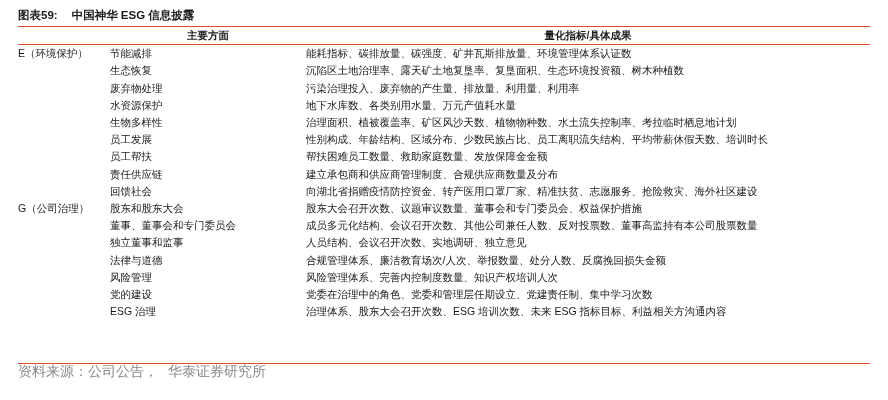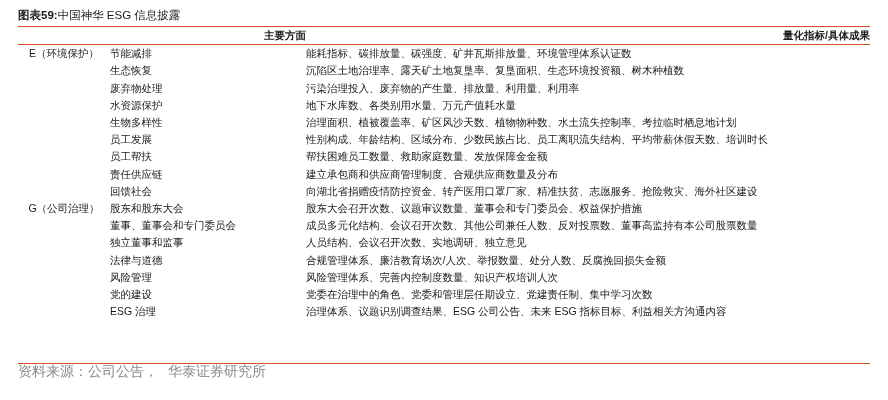--- a/index.html
+++ b/index.html
@@ -28,23 +28,23 @@
     padding-bottom: 3px;
   }
   .title-label {
     font-size: 11.5px;
     font-weight: bold;
     color: #1a1a1a;
     white-space: nowrap;
   }
   .title-text {
     font-size: 11.5px;
-    font-weight: normal;
-    color: #1a1a1a;
-    margin-left: 0;
+    font-weight: bold;
+    color: #1a1a1a;
+    margin-left: 14px;
     white-space: nowrap;
   }
   .rule-top {
     border-top: 1.6px solid #d94f2b;
     width: 100%;
   }
   .rule-head {
     border-top: 0.9px solid #d94f2b;
     width: 100%;
   }
@@ -70,32 +70,30 @@
   col.c-asp { width: 196px; }
   col.c-ind { width: auto; }
   th.h {
     font-weight: bold;
     font-size: 10.5px;
     padding-top: 2px;
     padding-bottom: 2px;
   }
   td.dim {
     font-size: 10.5px;
-    text-align: center;
   }
   td.asp {
     font-size: 10.5px;
   }
   td.ind {
     font-size: 10.5px;
   }
   .hdr-row th {
     padding-top: 3px;
     padding-bottom: 3px;
-    text-align: right;
   }
   .first-of-group td {
     padding-top: 2px;
   }
   .footer {
     position: absolute;
     left: 18px;
     right: 18px;
     bottom: 7px;
     font-size: 14px;
@@ -211,21 +209,21 @@
         <td class="ind">风险管理体系、完善内控制度数量、知识产权培训人次</td>
       </tr>
       <tr>
         <td class="dim"></td>
         <td class="asp">党的建设</td>
         <td class="ind">党委在治理中的角色、党委和管理层任期设立、党建责任制、集中学习次数</td>
       </tr>
       <tr>
         <td class="dim"></td>
         <td class="asp">ESG 治理</td>
-        <td class="ind">治理体系、议题识别调查结果、ESG 公司公告、未来 ESG 指标目标、利益相关方沟通内容</td>
+        <td class="ind">治理体系、股东大会召开次数、ESG 培训次数、未来 ESG 指标目标、利益相关方沟通内容</td>
       </tr>
     </tbody>
   </table>
 
   <div style="position:absolute; left:18px; right:18px; bottom:24px;">
     <div class="rule-bottom"></div>
   </div>
 
   <div class="footer">
     <span>资料来源：</span><span>公司公告，</span><span class="sep"></span><span>华泰证券研究所</span>

